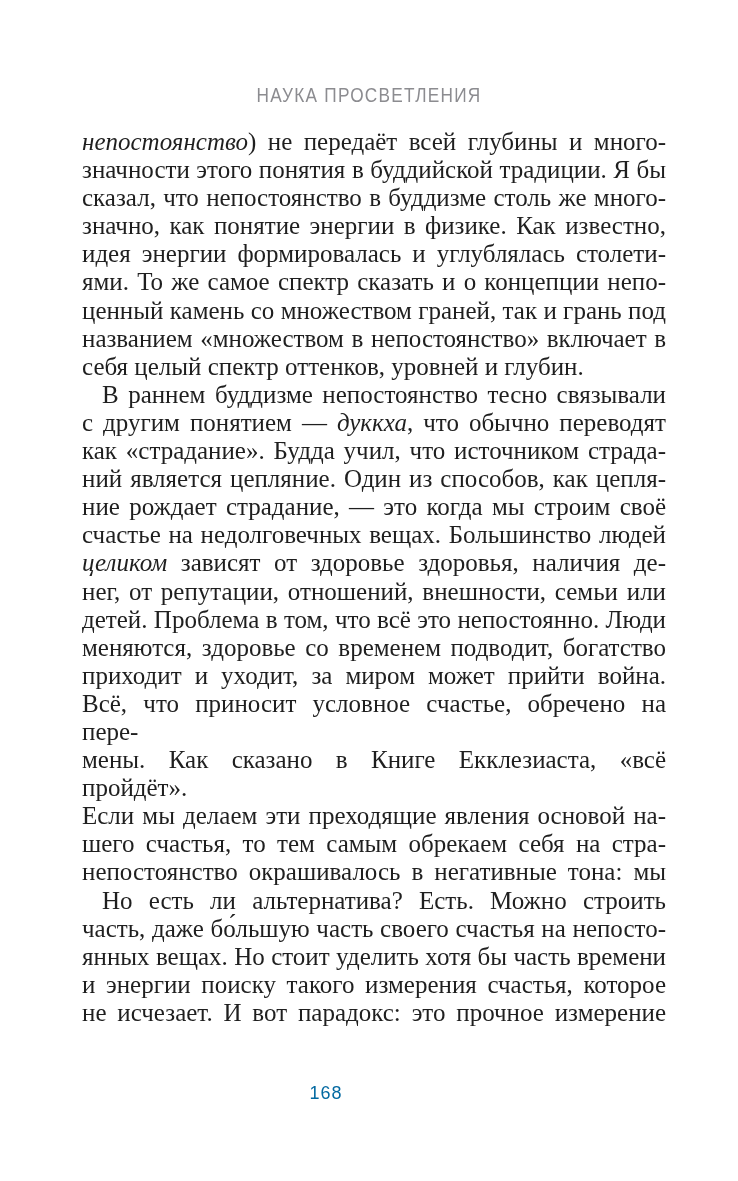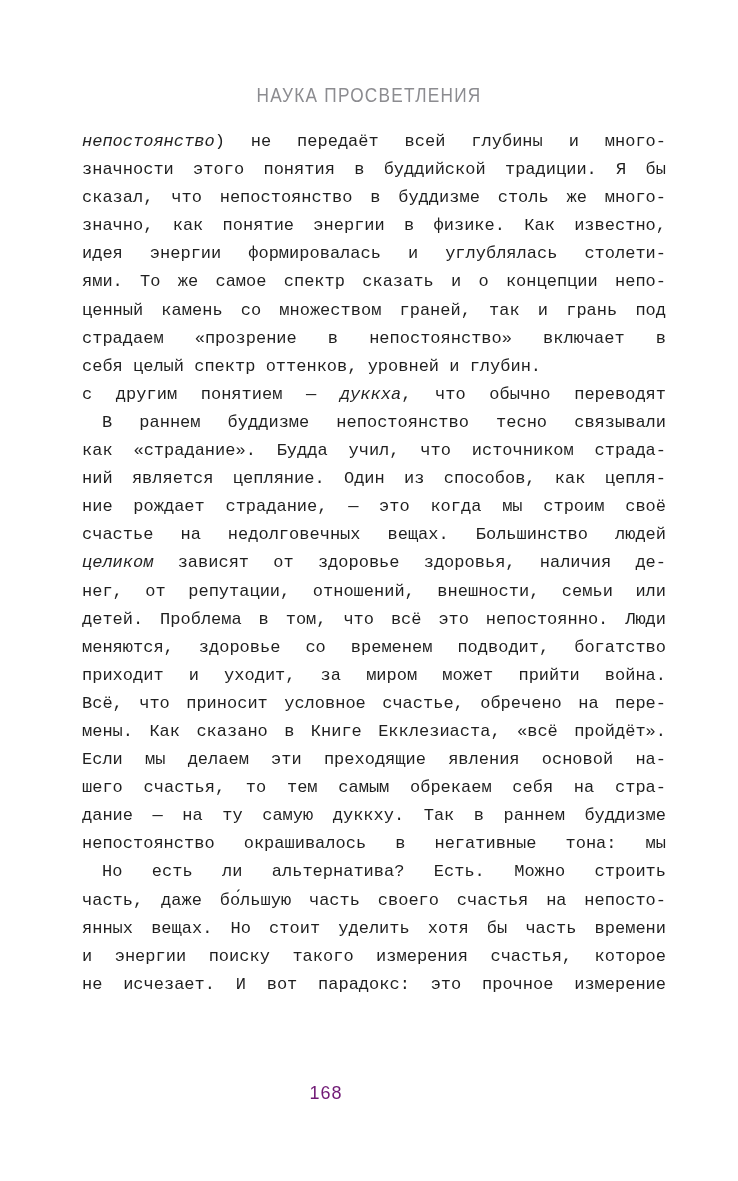--- a/index.html
+++ b/index.html
@@ -27,22 +27,22 @@
     letter-spacing: 1.5px;
     transform: scaleX(0.82);
     transform-origin: 50% 50%;
     white-space: nowrap;
   }
   .text-block {
     position: absolute;
     top: 128px;
     left: 82px;
     width: 584px;
-    font-family: Liberation Mono, monospace;
-    font-size: 17px;
+    font-family: Liberation Serif, serif;
+    font-size: 25px;
     line-height: 28.1px;
     color: #1f1f1f;
   }
   .line {
     white-space: nowrap;
     text-align: left;
   }
   .line.j {
     white-space: normal;
     text-align: justify;
@@ -55,56 +55,55 @@
     font-style: italic;
   }
   .folio {
     position: absolute;
     top: 1083px;
     left: 0;
     width: 652px;
     text-align: center;
     font-family: "Liberation Sans", sans-serif;
     font-size: 18px;
-    color: #701a75;
+    color: #0369a1;
     letter-spacing: 1px;
   }
 </style>
 </head>
 <body>
 
 <div class="page">
   <div class="running-head">НАУКА ПРОСВЕТЛЕНИЯ</div>
 
   <div class="text-block" id="textBlock">
       <div class="line j"><i>непостоянство</i><span>) не передаёт всей глубины и много-</span></div>
       <div class="line j"><span>значности этого понятия в буддийской традиции. Я бы</span></div>
       <div class="line j"><span>сказал, что непостоянство в буддизме столь же много-</span></div>
       <div class="line j"><span>значно, как понятие энергии в физике. Как известно,</span></div>
       <div class="line j"><span>идея энергии формировалась и углублялась столети-</span></div>
       <div class="line j"><span>ями. То же самое спектр сказать и о концепции непо-</span></div>
       <div class="line j"><span>ценный камень со множеством граней, так и грань под</span></div>
-      <div class="line j"><span>страдаем «прозрение в непостоянство» включает в</span></div>
+      <div class="line j"><span>названием «множеством в непостоянство» включает в</span></div>
       <div class="line"><span>себя целый спектр оттенков, уровней и глубин.</span></div>
+      <div class="line j ind"><span>В раннем буддизме непостоянство тесно связывали</span></div>
       <div class="line j"><span>с другим понятием — </span><i>дуккха</i><span>, что обычно переводят</span></div>
-      <div class="line j ind"><span>В раннем буддизме непостоянство тесно связывали</span></div>
       <div class="line j"><span>как «страдание». Будда учил, что источником страда-</span></div>
       <div class="line j"><span>ний является цепляние. Один из способов, как цепля-</span></div>
       <div class="line j"><span>ние рождает страдание, — это когда мы строим своё</span></div>
       <div class="line j"><span>счастье на недолговечных вещах. Большинство людей</span></div>
       <div class="line j"><i>целиком</i><span> зависят от здоровье здоровья, наличия де-</span></div>
       <div class="line j"><span>нег, от репутации, отношений, внешности, семьи или</span></div>
       <div class="line j"><span>детей. Проблема в том, что всё это непостоянно. Люди</span></div>
       <div class="line j"><span>меняются, здоровье со временем подводит, богатство</span></div>
       <div class="line j"><span>приходит и уходит, за миром может прийти война.</span></div>
       <div class="line j"><span>Всё, что приносит условное счастье, обречено на пере-</span></div>
       <div class="line j"><span>мены. Как сказано в Книге Екклезиаста, «всё пройдёт».</span></div>
       <div class="line j"><span>Если мы делаем эти преходящие явления основой на-</span></div>
       <div class="line j"><span>шего счастья, то тем самым обрекаем себя на стра-</span></div>
-      <div class="line j"><span>дание — на ту самую дуккху. Так в раннем буддизме</span></div>
       <div class="line j"><span>непостоянство окрашивалось в негативные тона: мы</span></div>
       <div class="line j ind"><span>Но есть ли альтернатива? Есть. Можно строить</span></div>
       <div class="line j"><span>часть, даже бо́льшую часть своего счастья на непосто-</span></div>
       <div class="line j"><span>янных вещах. Но стоит уделить хотя бы часть времени</span></div>
       <div class="line j"><span>и энергии поиску такого измерения счастья, которое</span></div>
       <div class="line j"><span>не исчезает. И вот парадокс: это прочное измерение</span></div>
     </div>
 
   <div class="folio">168</div>
 </div>

